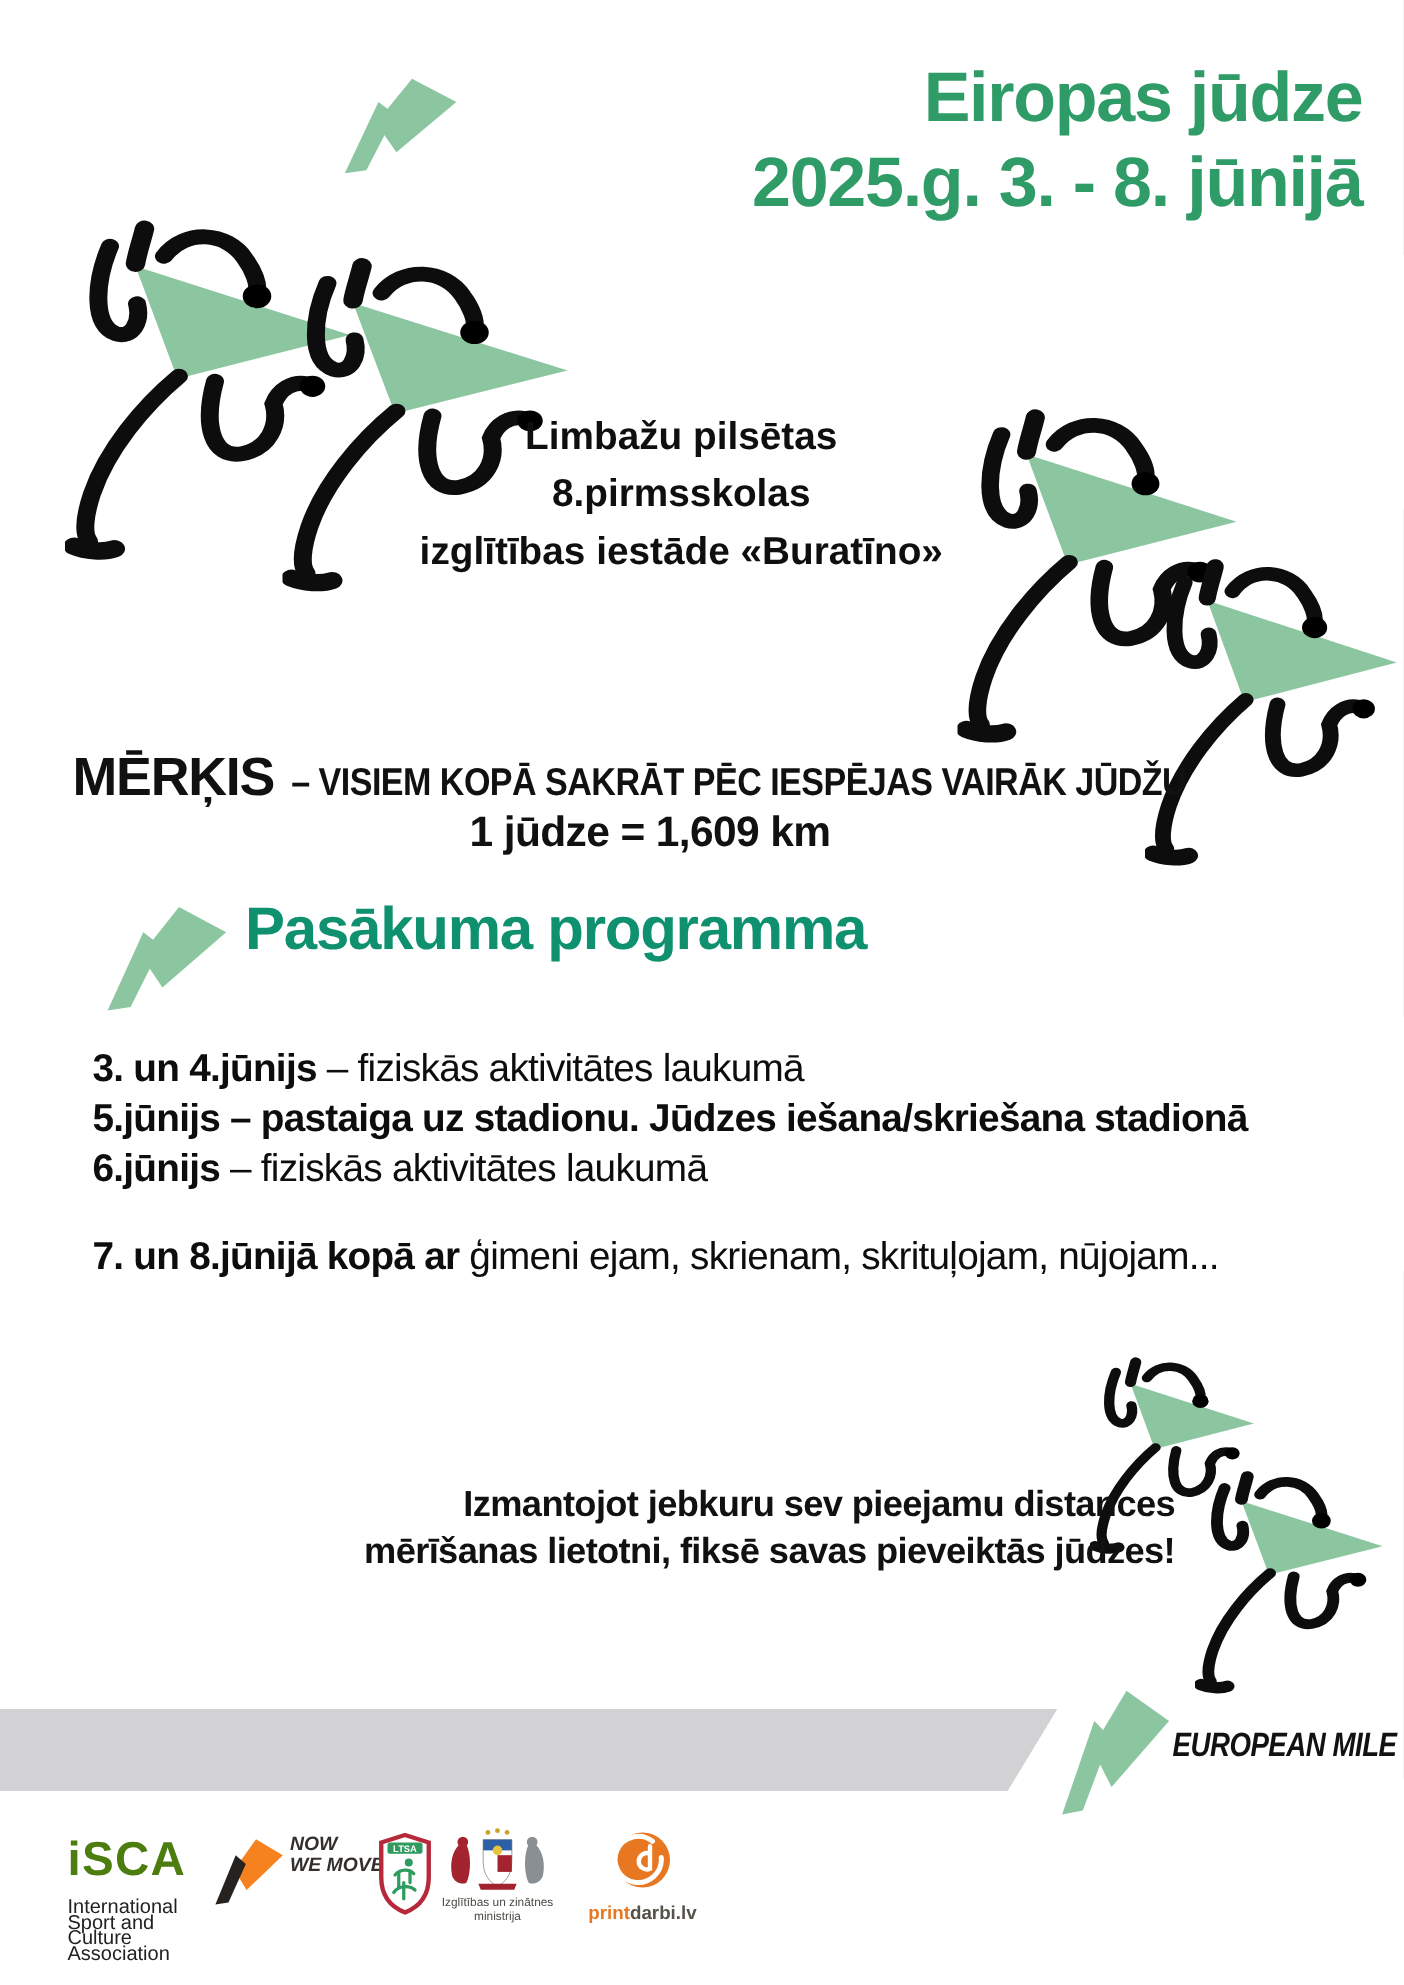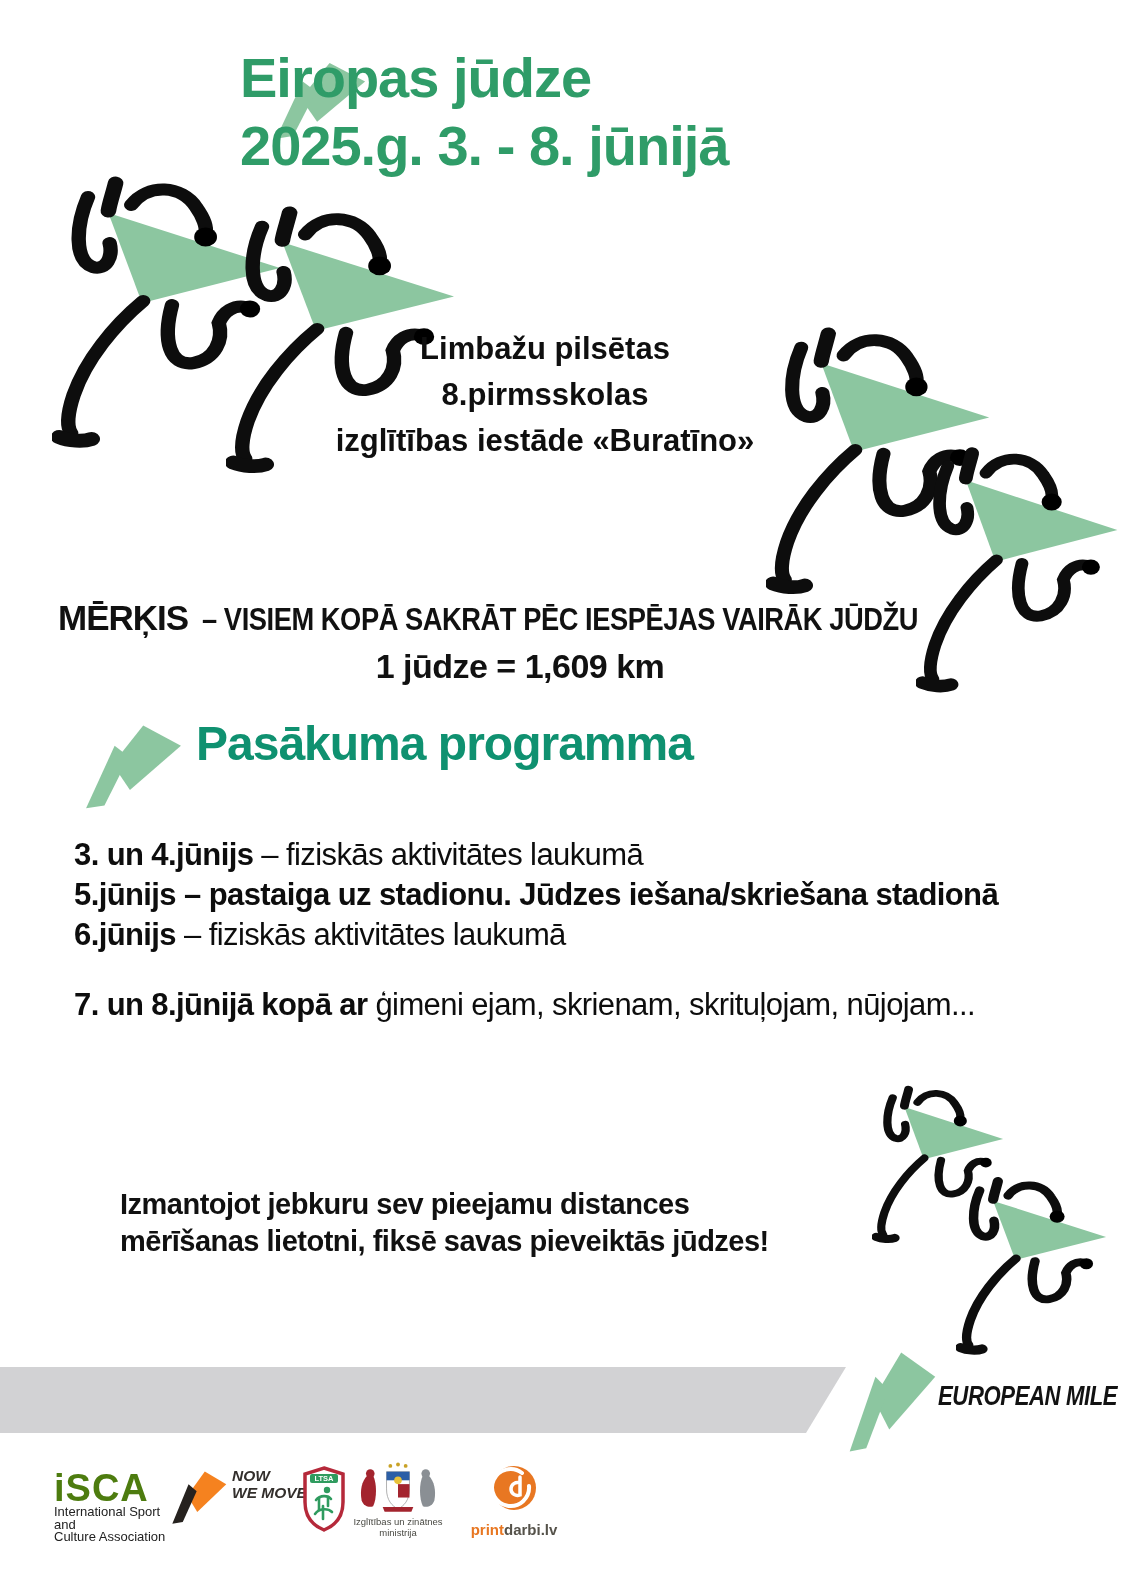--- a/index.html
+++ b/index.html
@@ -1,61 +1,61 @@
 <!DOCTYPE html>
 <html><head>
 <meta charset="utf-8">
 <style>
   html,body{margin:0;padding:0;background:#e8e8e8;}
   #page{position:relative;width:1123px;height:1588px;margin:0 auto;background:#ffffff;
         overflow:hidden;font-family:"Liberation Sans",sans-serif;color:#111;}
   .abs{position:absolute;}
 
   
-  .title{left:240px;top:44px;width:850px;text-align:left;color:#2F9C68;
+  .title{left:240px;top:44px;width:850px;text-align:right;color:#2F9C68;
          font-weight:bold;font-size:56px;line-height:68px;letter-spacing:-1px;}
 
   
   .org{left:240px;top:326px;width:610px;text-align:center;font-weight:bold;
        font-size:31px;line-height:46px;color:#0f0f0f;}
 
   
   .goal{left:58px;top:598px;width:900px;display:flex;align-items:baseline;white-space:nowrap;}
-  .goal-label{font-size:35px;font-weight:bold;letter-spacing:-1px;}
+  .goal-label{font-size:43px;font-weight:bold;letter-spacing:-1px;}
   .goal-rest{font-size:31px;font-weight:bold;margin-left:14px;letter-spacing:-0.5px;
              display:inline-block;transform:scaleX(.88);transform-origin:0 100%;}
   .formula{left:240px;top:647px;width:560px;text-align:center;font-size:34px;font-weight:bold;
            letter-spacing:-0.5px;}
 
   
   .prog-heading{left:196px;top:716px;font-size:48px;font-weight:bold;color:#0F9170;
                 letter-spacing:-1px;white-space:nowrap;}
   .prog-list{left:74px;top:835px;width:1030px;font-size:31px;line-height:40px;
              letter-spacing:-0.6px;color:#0d0d0d;}
   .prog-line{white-space:nowrap;}
   .prog-line b{font-weight:bold;}
   .prog-gap{height:30px;}
 
   
-  .note{left:120px;top:1186px;width:820px;text-align:left;font-weight:bold;
+  .note{left:120px;top:1186px;width:820px;text-align:right;font-weight:bold;
         font-size:29px;line-height:37px;letter-spacing:-0.5px;}
 
   
   .banner{left:0;top:1367px;width:846px;height:66px;background:#D2D2D4;
           clip-path:polygon(0 0,100% 0,calc(100% - 40px) 100%,0 100%);}
 
   
   .em-text{left:938px;top:1381px;font-size:27px;font-weight:800;font-style:italic;
            color:#121212;letter-spacing:-0.5px;display:inline-block;
            transform:scaleX(.82);transform-origin:0 0;white-space:nowrap;}
 
   
   .isca{left:54px;top:1470px;width:120px;}
   .isca-word{font-size:38px;font-weight:800;color:#4d7c0f;line-height:36px;letter-spacing:1px;}
-  .isca-cap{font-size:13px;line-height:12.5px;color:#222;margin-top:0;}
+  .isca-cap{font-size:16px;line-height:12.5px;color:#222;margin-top:14px;}
   .nwm{left:170px;top:1468px;display:flex;align-items:flex-start;}
   .nwm-text{font-size:15.5px;font-weight:900;font-style:italic;color:#332F2C;
             line-height:16.5px;margin-left:4px;margin-top:0;white-space:nowrap;}
   .ltsa{left:302px;top:1466px;}
   .ministry{left:350px;top:1462px;width:96px;text-align:center;}
   .ministry-cap{font-size:9.5px;line-height:10.5px;color:#4A4A44;margin-top:1px;}
   .printd{left:464px;top:1464px;width:100px;text-align:center;}
   .printd-text{font-size:15px;font-weight:bold;margin-top:5px;white-space:nowrap;}
   .printd-text .o{color:#E87722;}
   .printd-text .d{color:#55524A;}

